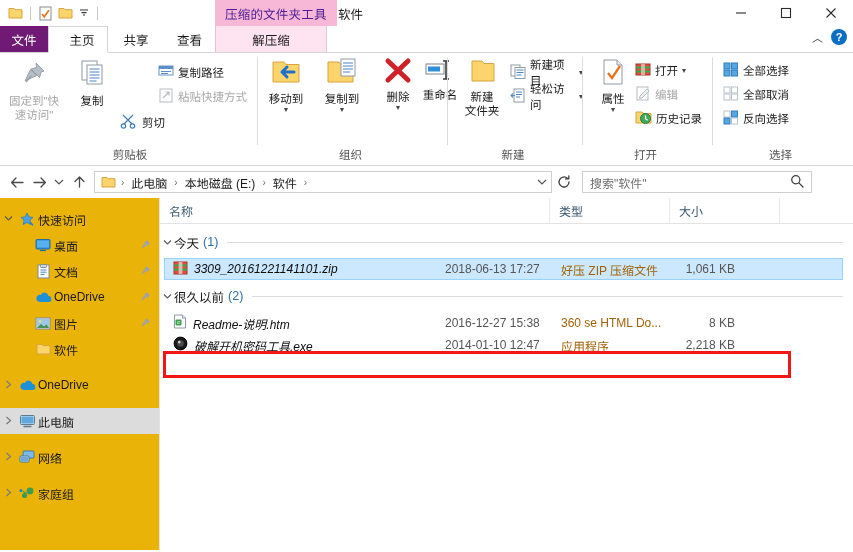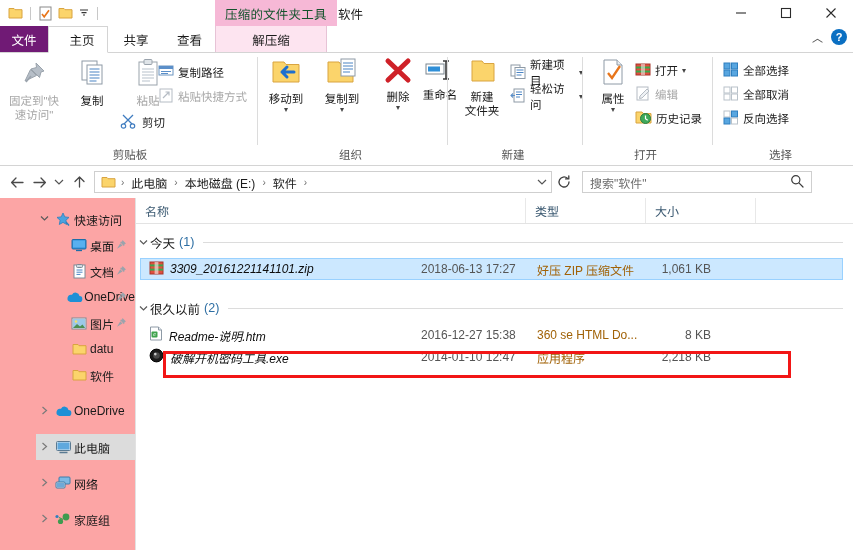--- a/index.html
+++ b/index.html
@@ -11,21 +11,21 @@
     -webkit-font-smoothing:antialiased;
   }
   .win{position:relative;width:853px;height:552px;background:#fff;}
 
   
   .titlebar{position:relative;height:26px;background:#fff;}
   .qat{position:absolute;left:8px;top:3px;display:flex;align-items:center;gap:5px;height:20px;}
   .qat .sep{width:1px;height:13px;background:#c8c8c8;margin:0 2px;}
   .ctx-header{
     position:absolute;left:215px;top:0px;height:26px;
-    background:#f6b8d6;color:#14532d;
+    background:#f6b8d6;color:#4c1d95;
     display:flex;align-items:center;justify-content:center;
     padding:0 10px;font-size:12.5px;letter-spacing:.2px;
   }
   .win-title{position:absolute;left:338px;top:0;height:26px;display:flex;align-items:center;font-size:12.5px;color:#222;}
   .wctrls{position:absolute;right:0;top:0;height:26px;display:flex;}
   .wbtn{width:45px;height:26px;display:flex;align-items:center;justify-content:center;cursor:default;}
 
   
   .tabstrip{position:relative;height:26px;background:#fff;border-bottom:1px solid #d4d4d4;}
   .tab{position:absolute;top:0;height:26px;display:flex;align-items:center;justify-content:center;
@@ -65,21 +65,21 @@
   .crumb{font-size:12px;color:#1a1a1a;padding:0 2px;cursor:default;}
   .crumbsep{color:#6f6f6f;font-size:10px;padding:0 5px;}
   .addr-right{margin-left:auto;display:flex;align-items:center;gap:2px;padding-right:3px;}
   .searchbox{position:relative;width:230px;height:22px;border:1px solid #cfcfcf;background:#fff;
              display:flex;align-items:center;box-sizing:border-box;margin-left:6px;}
   .searchbox .ph{font-size:12px;color:#6d6d6d;padding-left:7px;}
   .searchbox .mag{margin-left:auto;margin-right:7px;color:#3b3b3b;font-size:13px;}
 
   
   .content{position:relative;height:352px;display:flex;}
-  .nav{width:136px;height:352px;background:#fca5a5;border-right:1px solid #e2e2e2;box-sizing:border-box;position:relative;overflow:hidden;padding-left:36px;}
+  .nav{width:160px;height:352px;background:#eab308;border-right:1px solid #e2e2e2;box-sizing:border-box;position:relative;overflow:hidden;}
   .navitem{position:relative;height:26px;display:flex;align-items:center;cursor:default;}
   .navitem.sel{background:#dcdcdc;}
   .navitem .exp{width:16px;text-align:center;color:#7a7a7a;font-size:9px;}
   .navitem .ni{width:22px;display:flex;align-items:center;justify-content:center;}
   .navitem .nl{font-size:12px;color:#1a1a1a;}
   .navitem .pin{position:absolute;right:8px;top:7px;}
 
   .list{flex:1;position:relative;background:#fff;overflow:hidden;}
   .colhead{position:relative;height:25px;border-bottom:1px solid #e3e3e3;background:#fff;}
   .col{position:absolute;top:0;height:25px;display:flex;align-items:center;font-size:12px;color:#3c5a72;
@@ -192,32 +192,20 @@
             <rect x="6" y="4" width="15" height="19" fill="#fff" stroke="#8e9aa6"></rect>
             <rect x="11" y="8" width="15" height="19" fill="#fff" stroke="#8e9aa6"></rect>
             <g stroke="#4a84c4" stroke-width="1.2">
                 <path d="M13.5 12h10M13.5 15h10M13.5 18h10M13.5 21h10M13.5 24h7"></path>
               </g>
           </svg>
         </span>
         <span class="lbl">复制</span>
       </div>
 
-      <div class="bigbtn dis" style="left:120px;">
-        <span class="ico">
-          <svg width="32" height="32" viewBox="0 0 32 32">
-            <rect x="7" y="5" width="18" height="23" fill="#fff" stroke="#9aa3ac"></rect>
-            <rect x="12" y="2.5" width="8" height="5" rx="1" fill="#dfe4e8" stroke="#9aa3ac"></rect>
-            <g stroke="#b8c2cb" stroke-width="1.2">
-                <path d="M10 12h12M10 15h12M10 18h12M10 21h12M10 24h8"></path>
-              </g>
-          </svg>
-        </span>
-        <span class="lbl">粘贴</span>
-      </div>
 
       <div class="smbtn" style="left:158px;top:8px;">
         <span class="ico">
           <svg width="16" height="14" viewBox="0 0 16 14">
               <rect x="1" y="2" width="14" height="9" fill="#fff" stroke="#6b94c0"></rect>
               <rect x="1" y="2" width="14" height="3" fill="#5b8fc9"></rect>
               <g stroke="#5b8fc9" stroke-width="1">
                 <path d="M3 7.5h10M3 9.5h7"></path>
               </g>
             </svg>
@@ -589,29 +577,20 @@
         </span>
         <span class="nl">图片</span>
         <span class="pin">
           <svg width="11" height="11" viewBox="0 0 11 11">
               <path d="M6.5 1l3.5 3.5-1.3.4-.7 2.4L4 3.1l2.1-.7z" fill="#9aa3ac"></path>
               <path d="M4.3 4.3L1 9.8l5.5-3.3z" fill="#9aa3ac"></path>
             </svg>
         </span>
       </div>
 
-      <div class="navitem">
-        <span class="exp"></span>
-        <span class="ni" style="margin-left:16px;">
-          <svg width="15" height="14" viewBox="0 0 15 14">
-              <path d="M1 2.5h5l1 1.2h7V12H1z" fill="#fbd46b" stroke="#d9a441"></path>
-            </svg>
-        </span>
-        <span class="nl">datu</span>
-      </div>
 
       <div class="navitem">
         <span class="exp"></span>
         <span class="ni" style="margin-left:16px;">
           <svg width="15" height="14" viewBox="0 0 15 14">
               <path d="M1 2.5h5l1 1.2h7V12H1z" fill="#fbd46b" stroke="#d9a441"></path>
             </svg>
         </span>
         <span class="nl">软件</span>
       </div>
@@ -716,21 +695,21 @@
                 <rect x="5.6" y="1" width="3.8" height="12" fill="#f5f5f5" opacity=".6"></rect>
               </svg>
           </span>
           <span>3309_20161221141101.zip</span>
         </span>
         <span class="cdate">2018-06-13 17:27</span>
         <span class="ctype">好压 ZIP 压缩文件</span>
         <span class="csize">1,061 KB</span>
       </div>
 
-      <div class="grouphdr" style="margin-top:16px;">
+      <div class="grouphdr" style="margin-top:4px;">
         <span class="gchev">
           <svg width="9" height="7" viewBox="0 0 9 7">
               <path d="M1 1.5l3.5 3.5L8 1.5" stroke="#5a5a5a" stroke-width="1.2" fill="none"></path>
             </svg>
         </span>
         <span class="gname">很久以前</span>
         <span class="gcount">(2)</span>
         <span class="gline"></span>
       </div>
 

